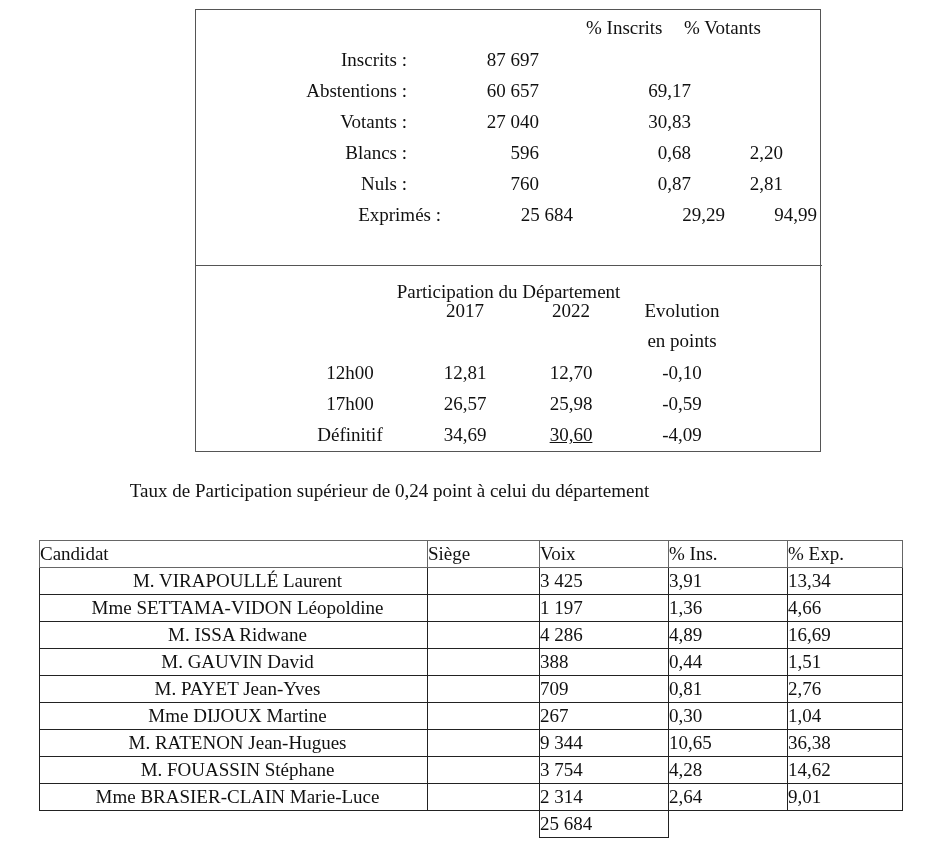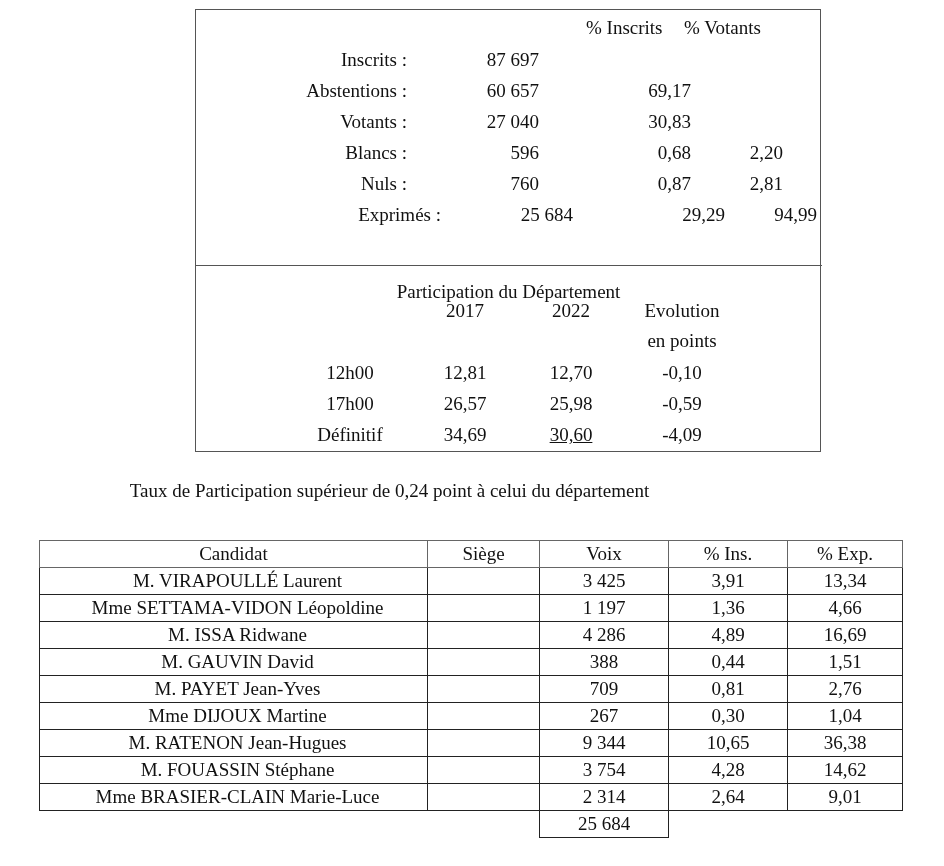--- a/index.html
+++ b/index.html
@@ -26,21 +26,21 @@
   .pcell { position:absolute; height:30px; line-height:30px; text-align:center; white-space:nowrap; }
 
   #note { left:0; width:779px; top:480px; text-align:center; white-space:nowrap; }
 
   
   table#cand { position:absolute; left:39px; top:540px; border-collapse:collapse; }
   #cand td, #cand th { border:1.3px solid #222; padding:0; height:26px; line-height:26px;
                        font-weight:normal; font-size:19px; }
   #cand th { border-color:#666; }
   #cand td.name { text-align:center; padding-left:8px; white-space:nowrap; }
-  #cand td.num, #cand th { text-align:center; }
+  #cand td.num, #cand th { text-align:left; }
   #cand td.blank { border:none; }
 </style>
 </head>
 <body>
 
 <div id="summary-box" class="abs"></div>
 <div id="summary-divider" class="abs"></div>
 
 <div class="abs hdr-pins">% Inscrits</div>
 <div class="abs hdr-pvot">% Votants</div>

